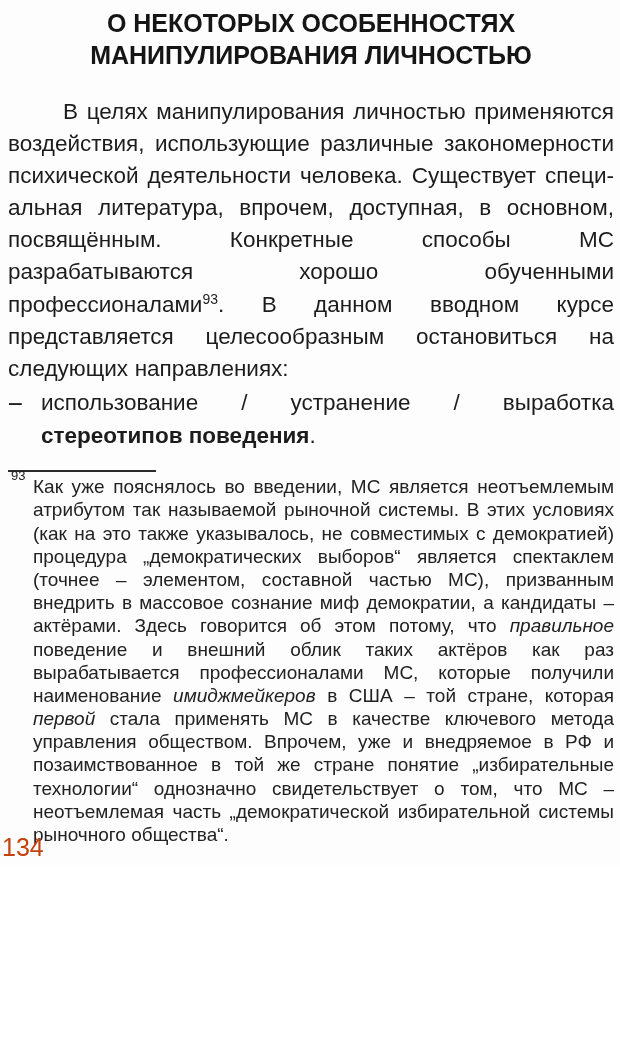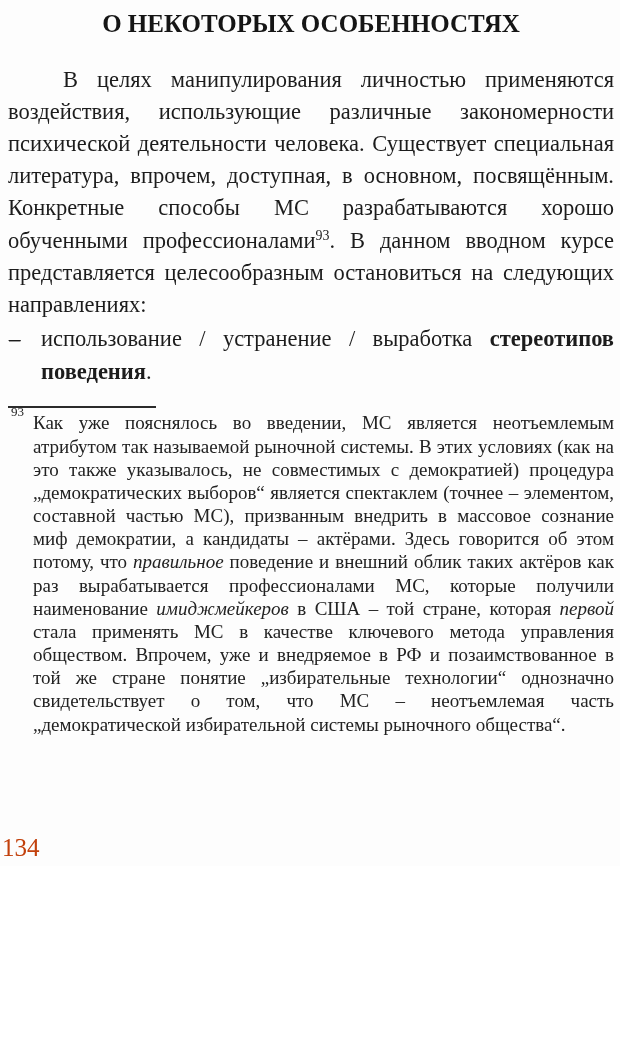--- a/index.html
+++ b/index.html
@@ -3,21 +3,21 @@
 <meta charset="utf-8">
 <style>
   html, body { margin: 0; padding: 0; }
   .page {
     position: relative;
     width: 620px;
     height: 866px;
     box-sizing: border-box;
     background: #fdfdfd;
     color: #1c1c1c;
-    font-family: Liberation Serif, serif;
+    font-family: Liberation Sans, sans-serif;
     padding: 6px 6px 0 8px;
     overflow: hidden;
   }
   .heading {
     font-size: 25px;
     font-weight: 700;
     line-height: 1.27;
     text-align: center;
     color: #151515;
     margin: 2px 0 24px 0;
@@ -69,20 +69,21 @@
     color: #c2410c;
   }
 </style>
 </head>
 <body>
 
 <div class="page">
 
   <h1 class="heading">
       <div>О НЕКОТОРЫХ ОСОБЕННОСТЯХ</div>
+      <div>МАНИПУЛИРОВАНИЯ ЛИЧНОСТЬЮ</div>
     </h1>
 
   <p class="para first-indent">В целях манипулирования личностью применяются воздействия, использующие различные закономерности психической деятельности человека. Существует специ­альная литература, впрочем, доступная, в основном, посвящённым. Конкретные способы МС разрабатываются хорошо обученными профессионалами<sup>93</sup>. В данном ввод­ном курсе представляется целесообразным остановиться на следующих направлениях:</p>
 
   <div class="list">
       <div class="list-item"><span class="dash">–</span></div>
       <div class="list-item"><span class="dash">–</span></div>
       <div class="list-item"><span class="dash">–</span><span>использование / устранение / выработка <span class="b">стереотипов поведения</span>.</span></div>
     </div>
 

